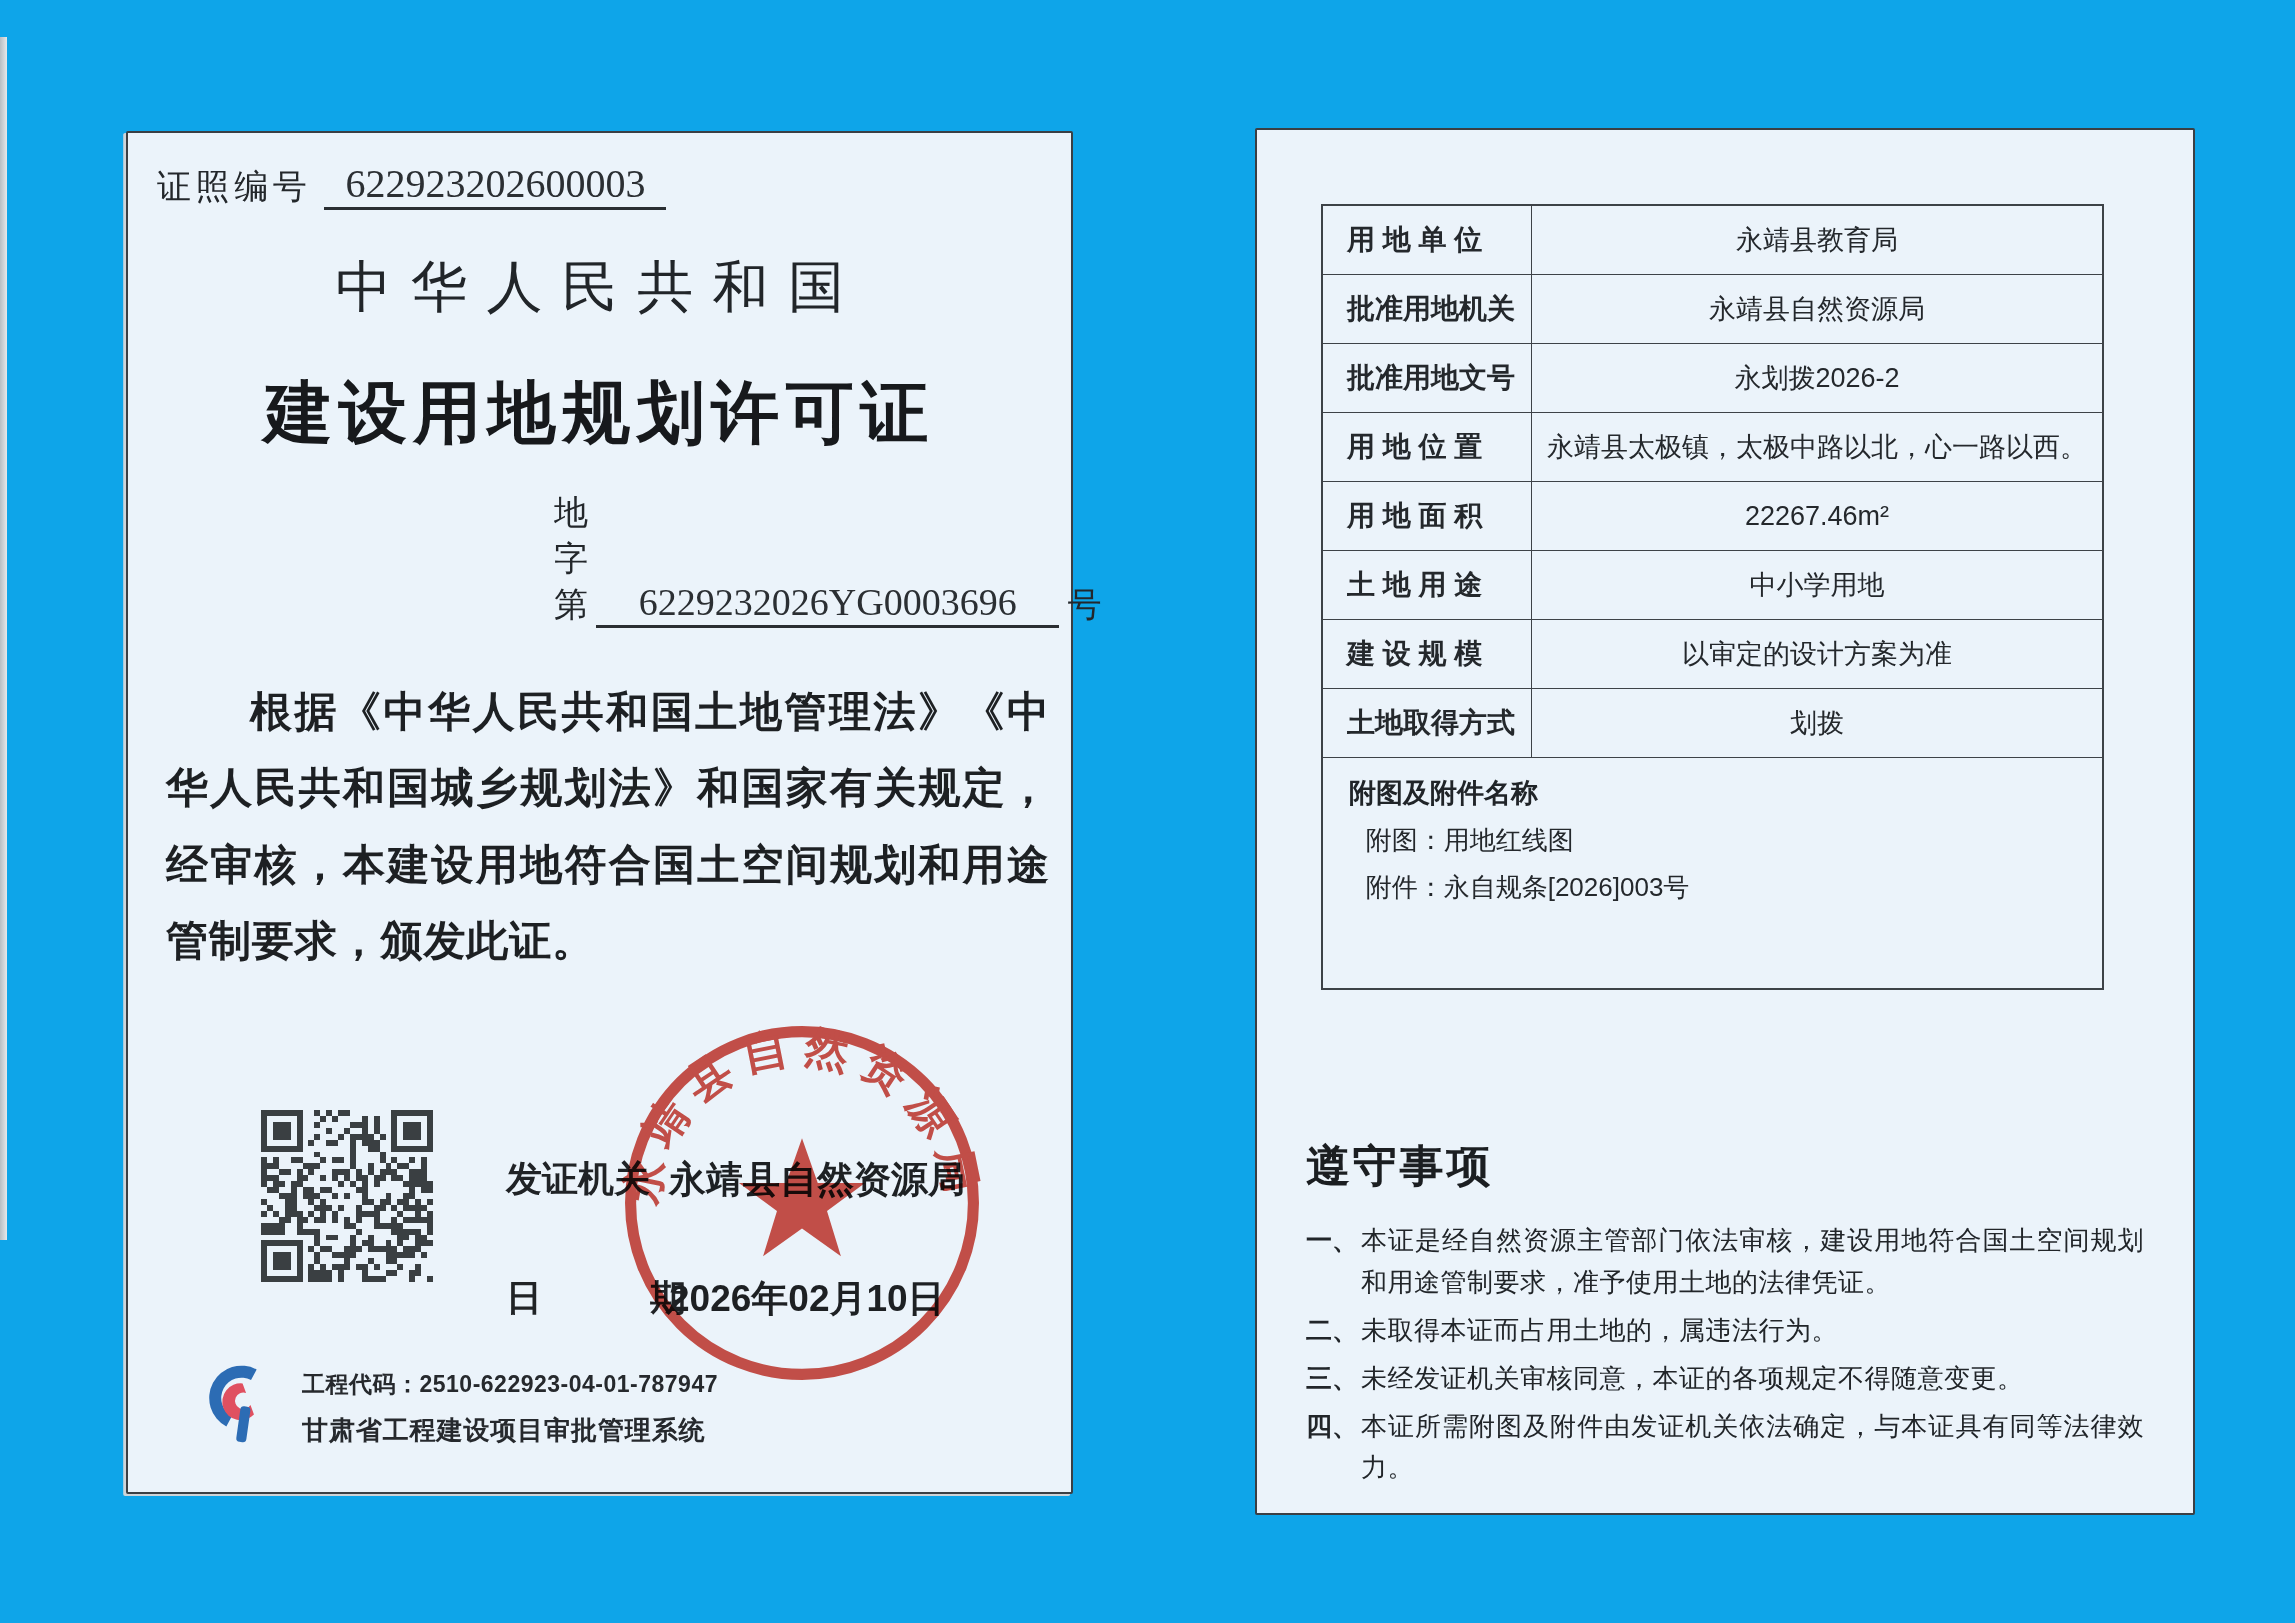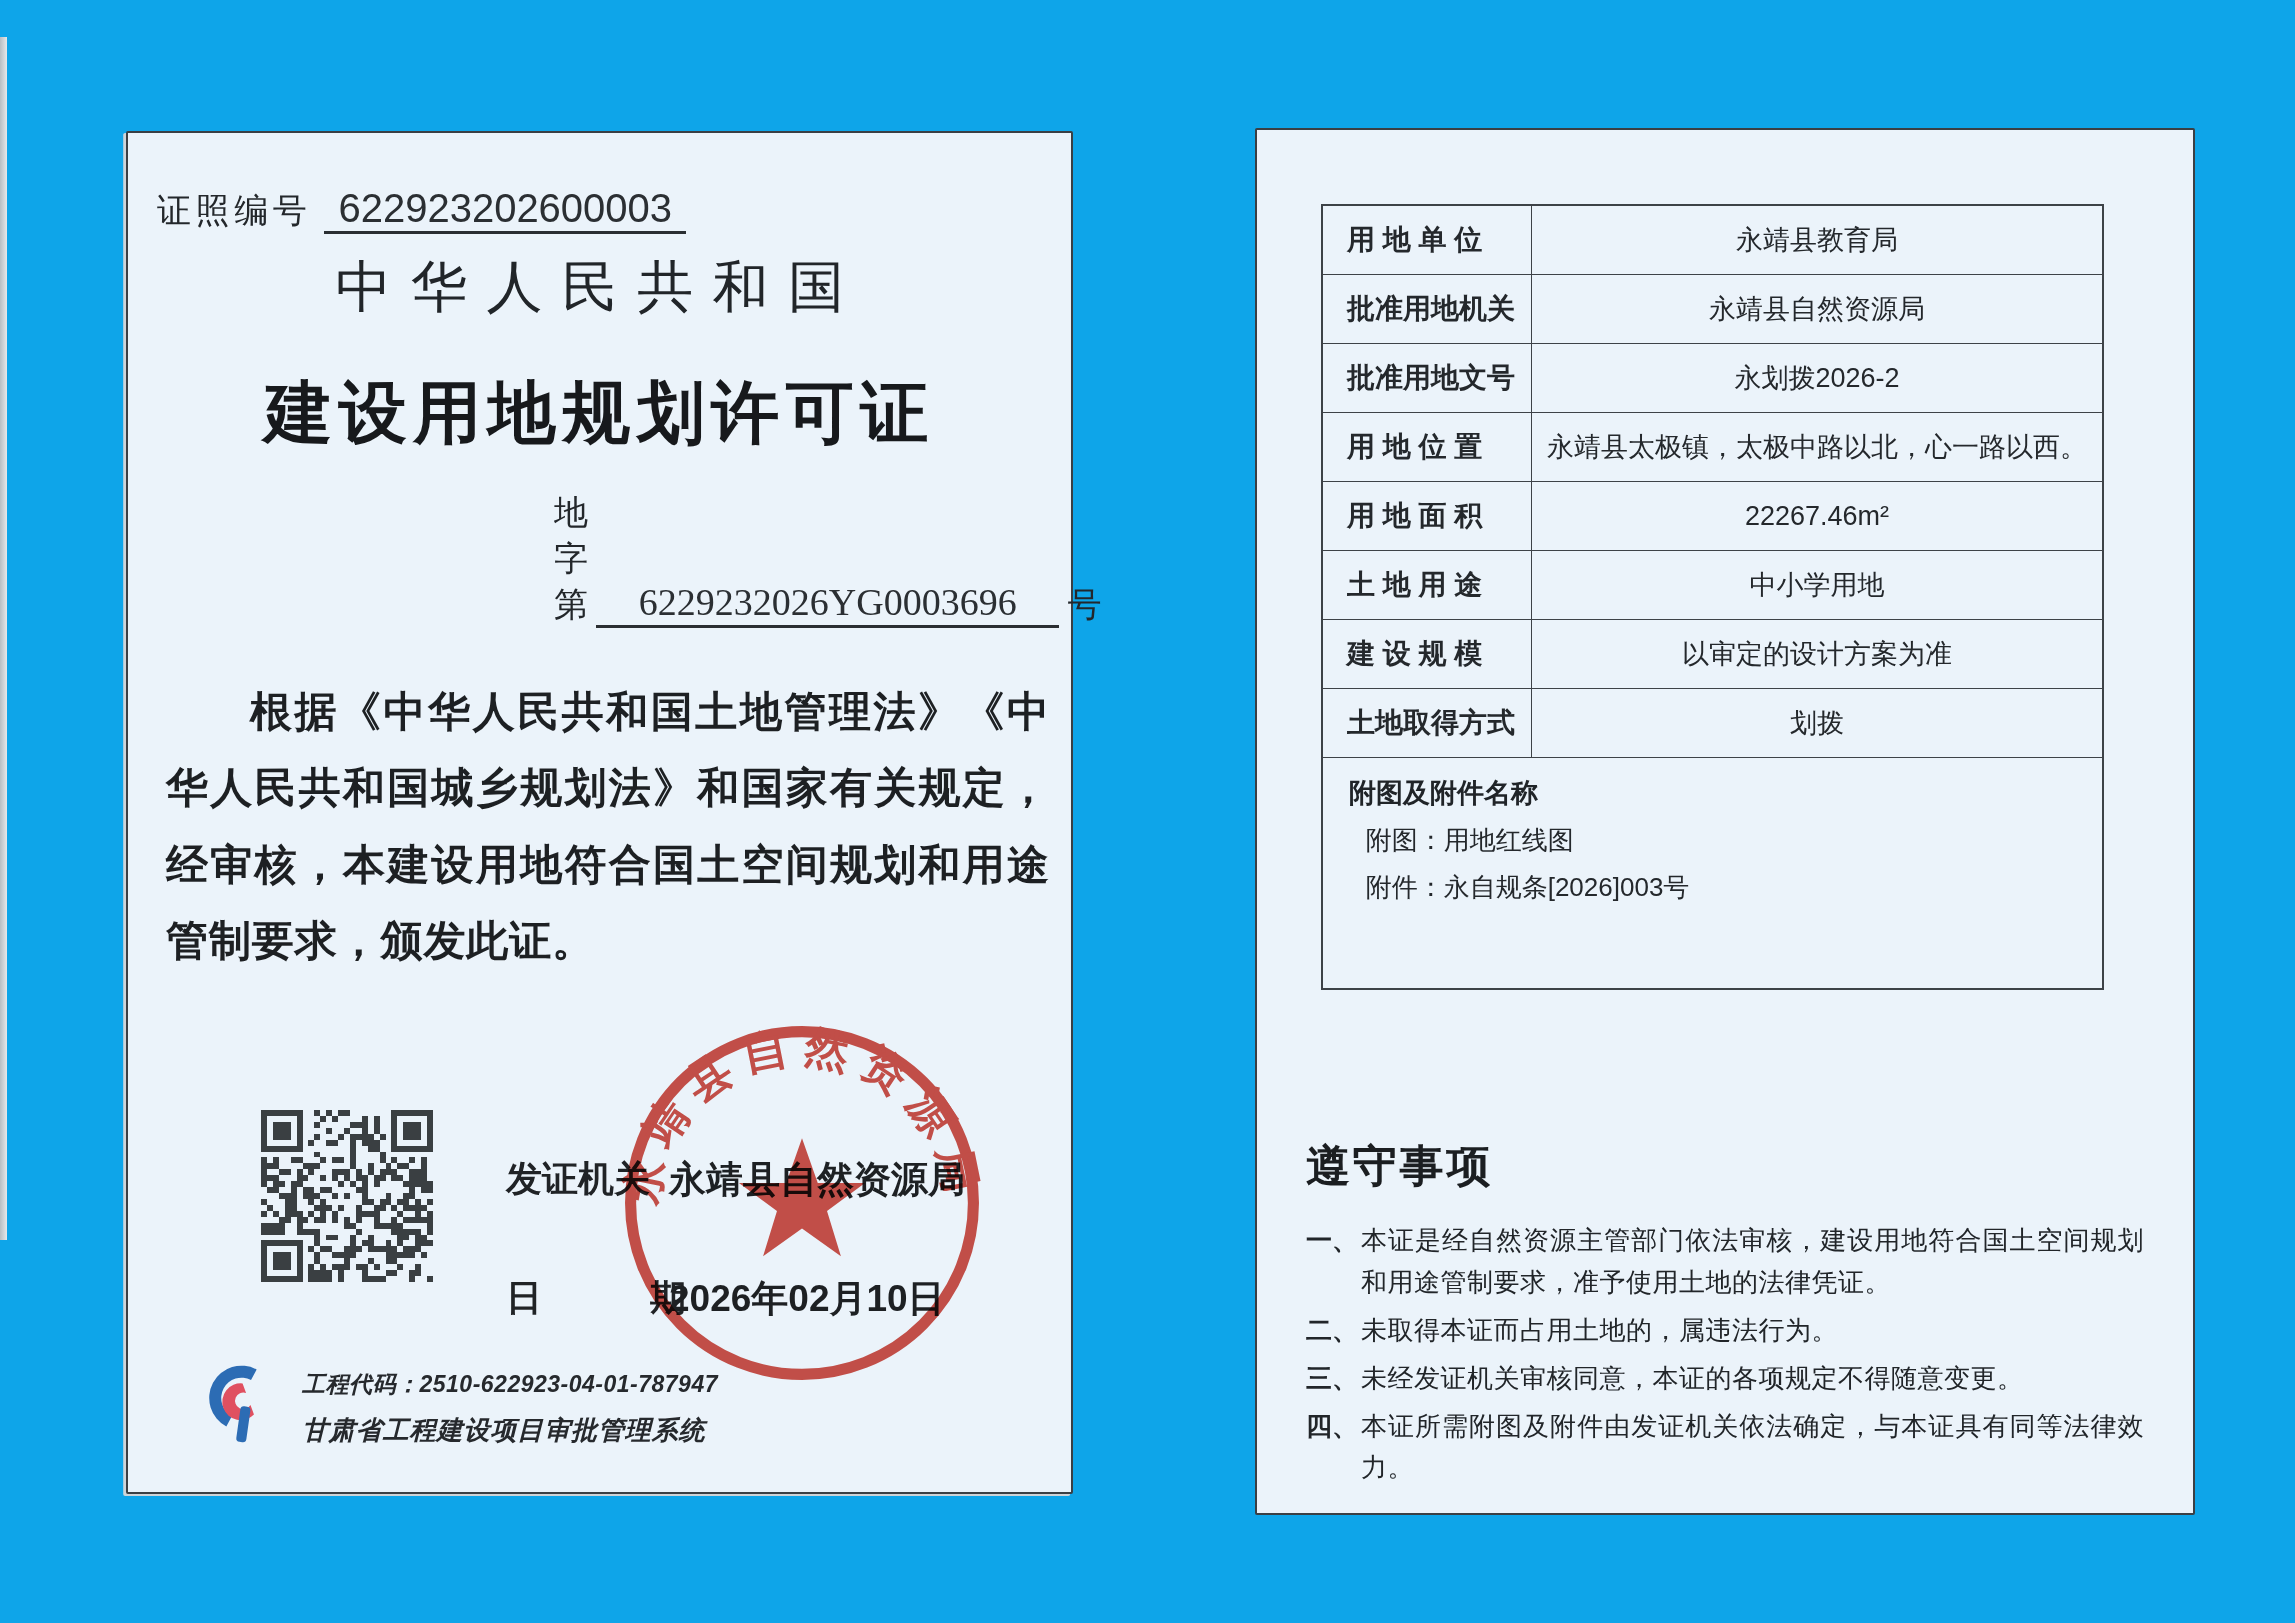--- a/index.html
+++ b/index.html
@@ -11,23 +11,23 @@
                background:linear-gradient(to right,#b9bec3,#e7e9eb); }
 
   .page { position:absolute; background:#ebf3fa; border:2.8px solid #3a3f44; }
   .page-left  { left:126px;  top:131px; width:947px; height:1363px; border-radius:1.9px;
                 box-shadow:-2.8px 1.9px 0 0 #cfd4d8; }
   .page-right { left:1255px; top:128px; width:940px; height:1387px; border-radius:1.9px; }
 
   
   .license-row { position:absolute; left:29px; top:31px; display:flex; align-items:flex-end; }
   .license-label { font-size:34px; letter-spacing:4.6px; color:#23272b; }
-  .license-number { font-family:Liberation Sans, sans-serif; font-size:40px; line-height:1;
+  .license-number { font-family:Liberation Serif, serif; font-size:40px; line-height:1;
                     min-width:342px; text-align:center; padding:0 14px 2.8px 14px;
-                    border-bottom:3.2px solid #2a2e32; margin-left:13px;margin-top:24px; }
+                    border-bottom:3.2px solid #2a2e32; margin-left:13px; }
 
   .country-title { position:absolute; left:0; top:117px; width:100%; text-align:center;
                    font-family:"Liberation Serif", serif; font-size:56px; letter-spacing:19.4px;
                    color:#212529; white-space:nowrap; }
   .cert-title { position:absolute; left:0; top:235px; width:100%; text-align:center;
                 font-size:68px; font-weight:bold; letter-spacing:6.5px; color:#17191c; white-space:nowrap; }
 
   .serial-row { position:absolute; left:426px; top:357px; display:flex; align-items:flex-end; }
   .serial-prefix, .serial-suffix { font-size:34px; color:#23272b; }
   .serial-number { font-family:"Liberation Serif", serif; font-size:38px; line-height:1;
@@ -42,21 +42,21 @@
 
   .issue-block { position:absolute; left:378px; top:1022px; width:546px; }
   .issue-row { display:flex; align-items:flex-start; margin-bottom:69px; }
   .issue-label { font-size:36px; font-weight:bold; width:163px; flex:none;
                  display:inline-block; white-space:pre; color:#202326; }
   .issue-value { font-size:37px; font-weight:bold; color:#1d2023; white-space:nowrap; }
 
   .seal { position:absolute; left:491px; top:887px; width:366px; height:366px;
           opacity:.88; mix-blend-mode:multiply; pointer-events:none; }
 
-  .footer { position:absolute; left:74px; top:1229px; display:flex; align-items:flex-start;font-style:italic; }
+  .footer { position:absolute; left:74px; top:1229px; display:flex; align-items:flex-start; }
   .gcjs-logo { width:79px; height:83px; flex:none; }
   .footer-text { margin-left:21px; padding-top:6.5px; }
   .project-code-line { font-size:23px; font-weight:bold; color:#26292d; letter-spacing:0.5px; }
   .system-name { font-size:26px; font-weight:bold; color:#26292d; margin-top:13px; letter-spacing:0.9px; }
 
   
   .land-table { position:absolute; left:64px; top:74px; width:783px;
                 border:2.8px solid #3d4247; background:transparent; }
   .t-row { display:flex; height:69px; border-bottom:1.9px solid #3d4247; }
   .t-label { width:209px; flex:none; border-right:1.9px solid #3d4247;

